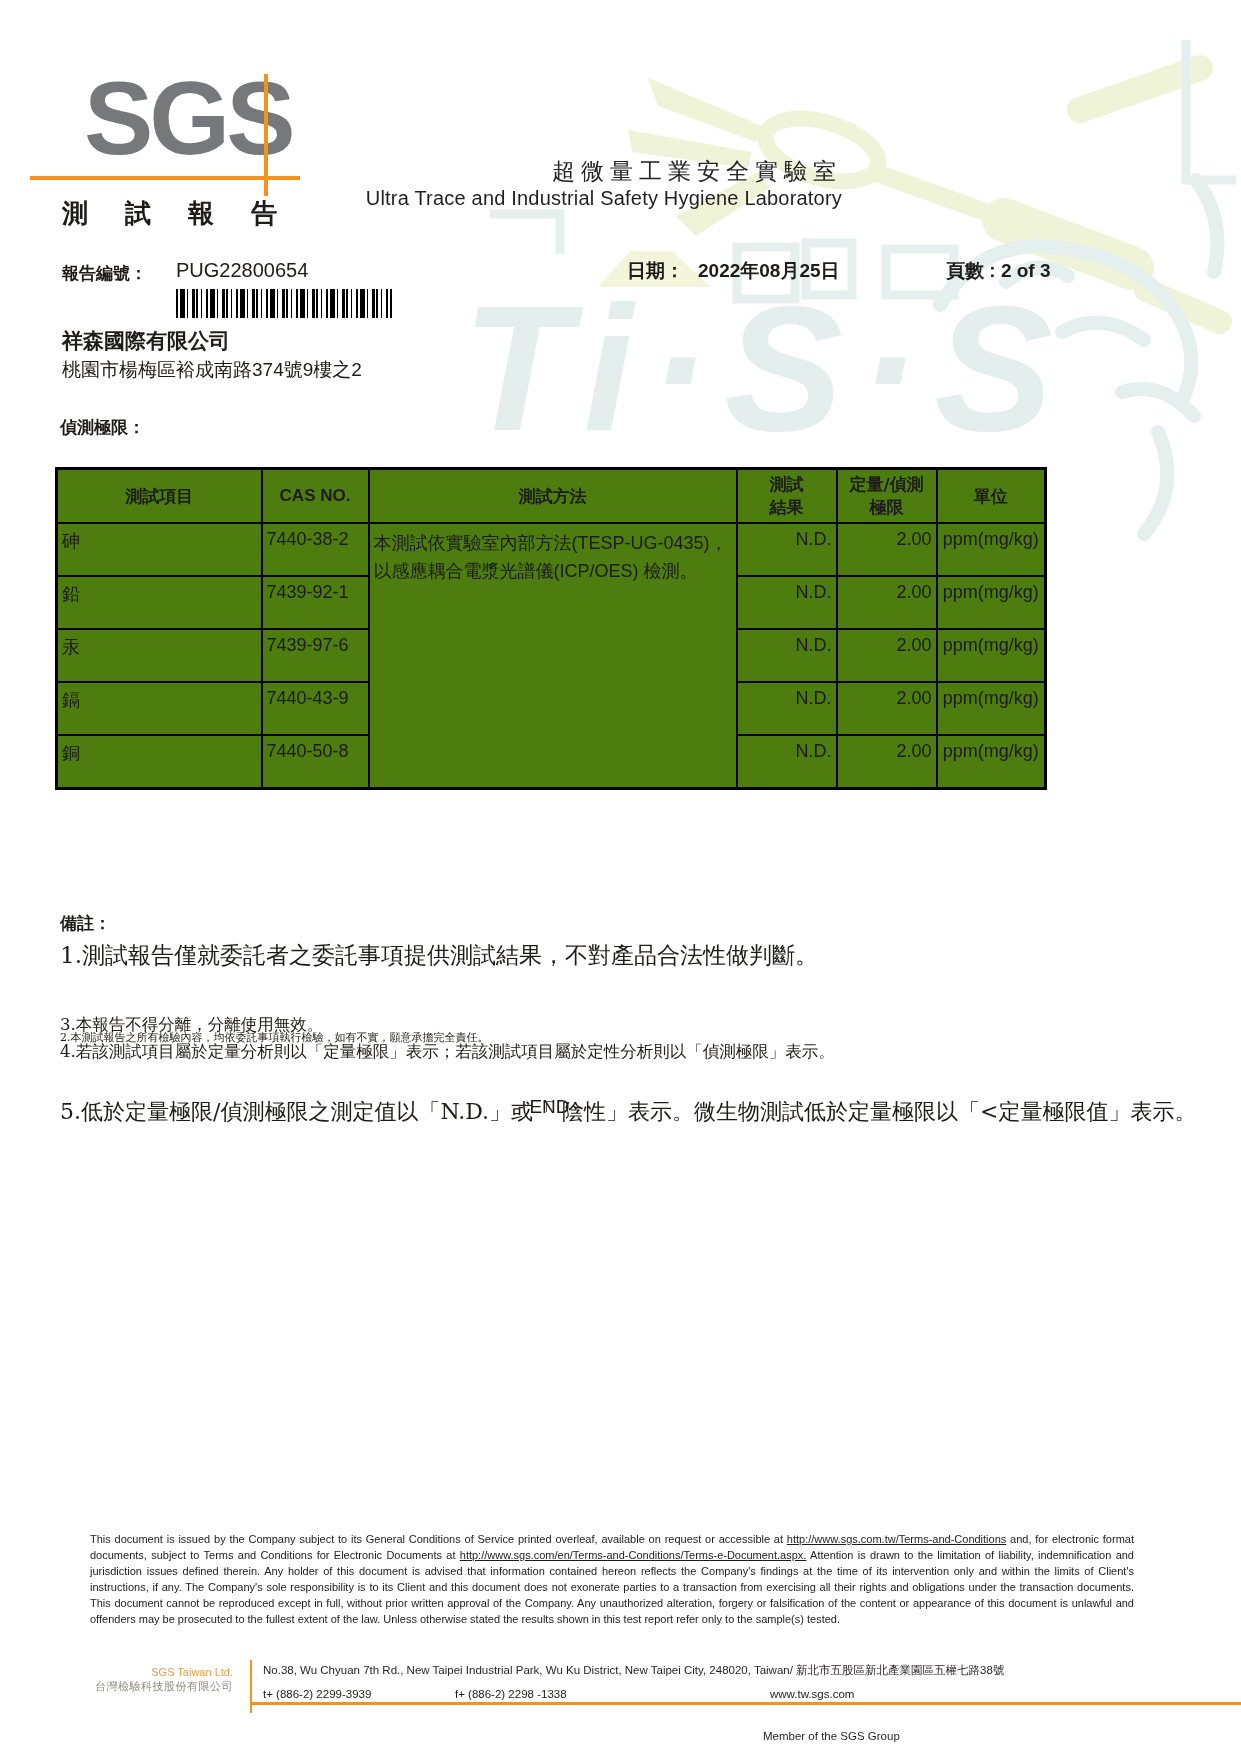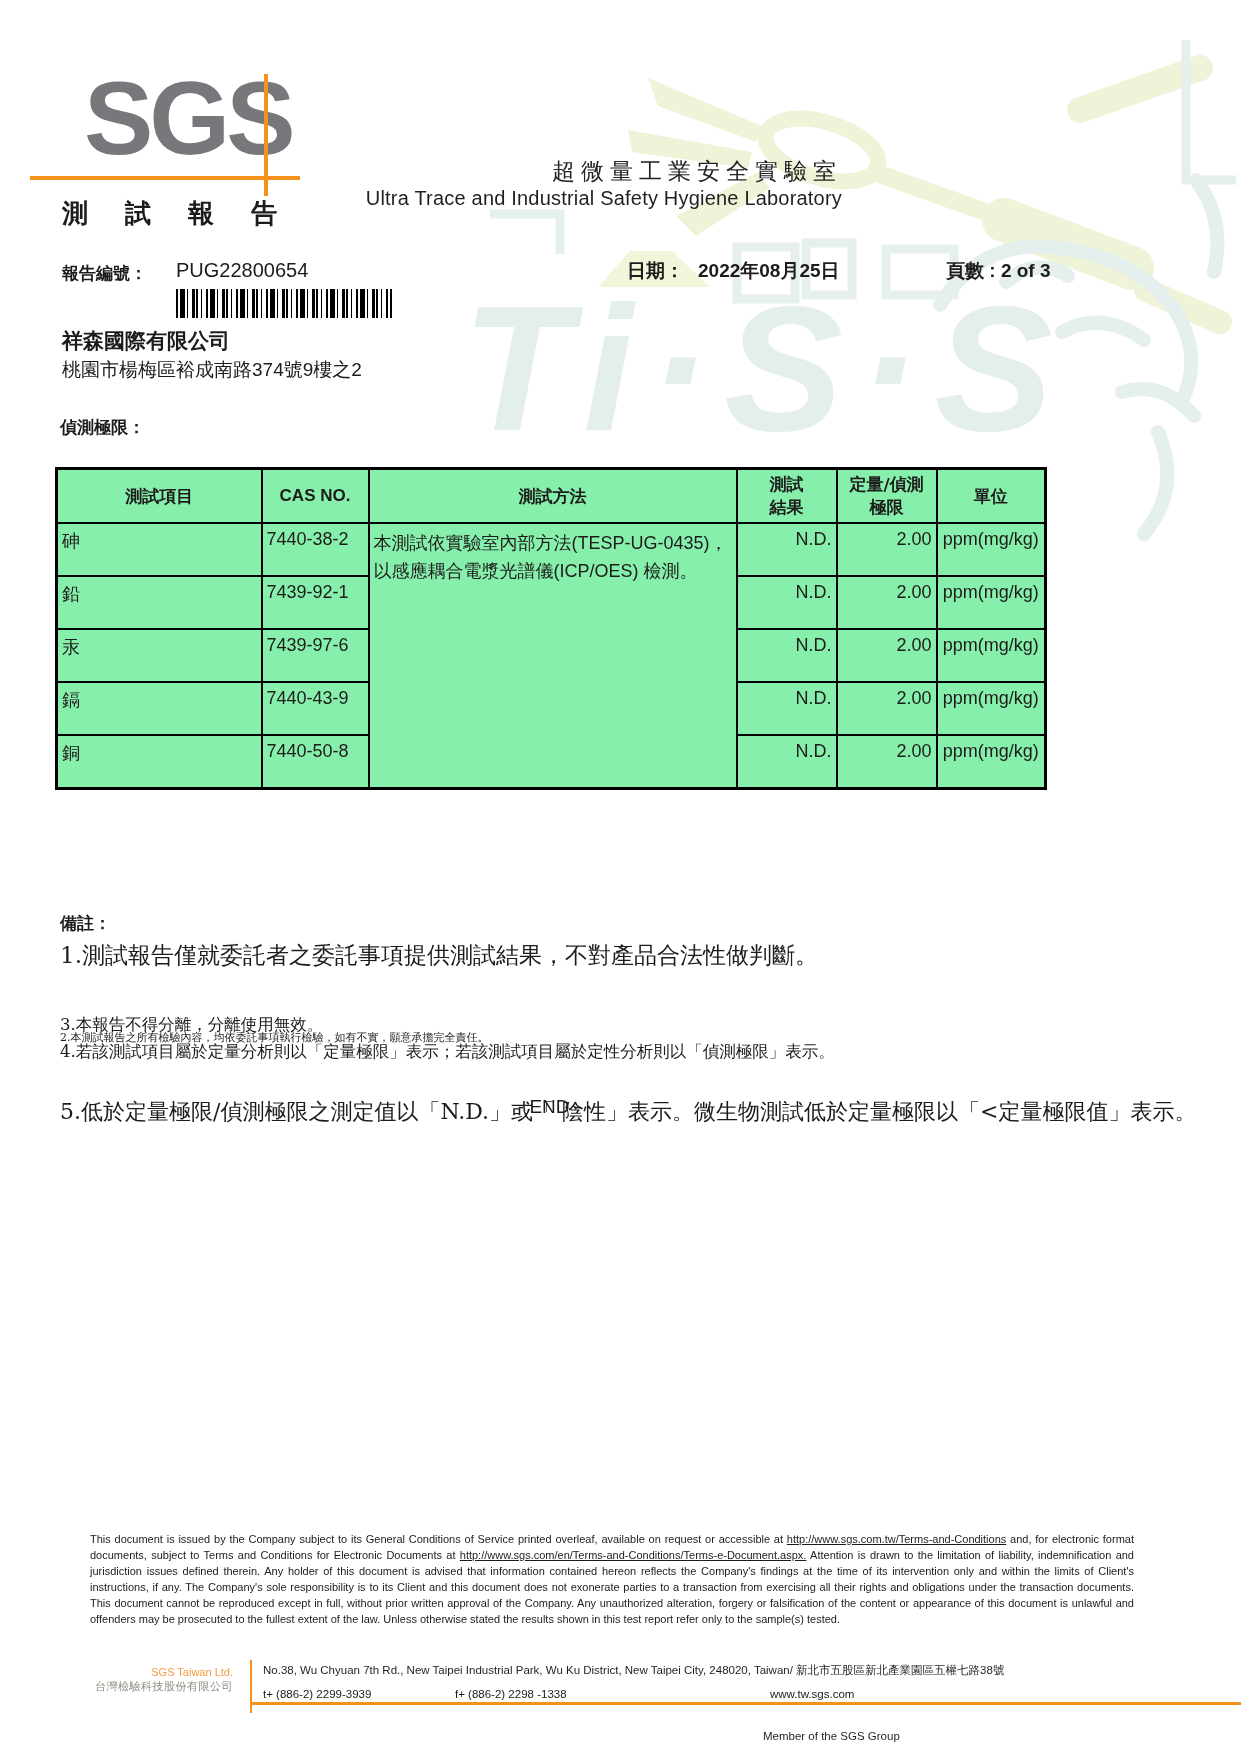--- a/index.html
+++ b/index.html
@@ -34,21 +34,21 @@
   .date-block .gap{display:inline-block;width:14px;}
   .page-block{left:946px;top:258px;font-size:19px;font-weight:bold;z-index:2;}
 
   .client-name{left:62px;top:327px;font-size:21px;font-weight:bold;z-index:2;}
   .client-address{left:62px;top:357px;font-size:19px;z-index:2;}
 
   .results-title{left:60px;top:416px;font-size:17px;font-weight:bold;font-family:"DejaVu Serif",serif;z-index:2;}
 
   
   table.results{position:absolute;left:55px;top:467px;width:989px;border-collapse:collapse;
-      table-layout:fixed;z-index:2;background:#86efac;border:3px solid #000;}
+      table-layout:fixed;z-index:2;background:#4d7c0f;border:3px solid #000;}
   table.results th,table.results td{border:2px solid #000;overflow:hidden;}
   table.results thead th{height:52px;vertical-align:middle;text-align:center;font-weight:bold;
       font-size:17px;padding:0;font-family:"DejaVu Serif",serif;}
   table.results thead th.latin{font-family:"Liberation Sans",sans-serif;}
   table.results tbody td{height:46px;vertical-align:top;font-size:18px;padding:5px 4px 0 4px;}
   td.c-item{font-size:17px;padding-left:4px;}
   td.c-cas{padding-left:6px;}
   td.c-method{padding:5px 6px 0 6px;line-height:28px;}
   td.c-result,td.c-limit{text-align:right;}
   td.c-unit{text-align:center;font-size:17px;padding-left:2px;padding-right:2px;}

